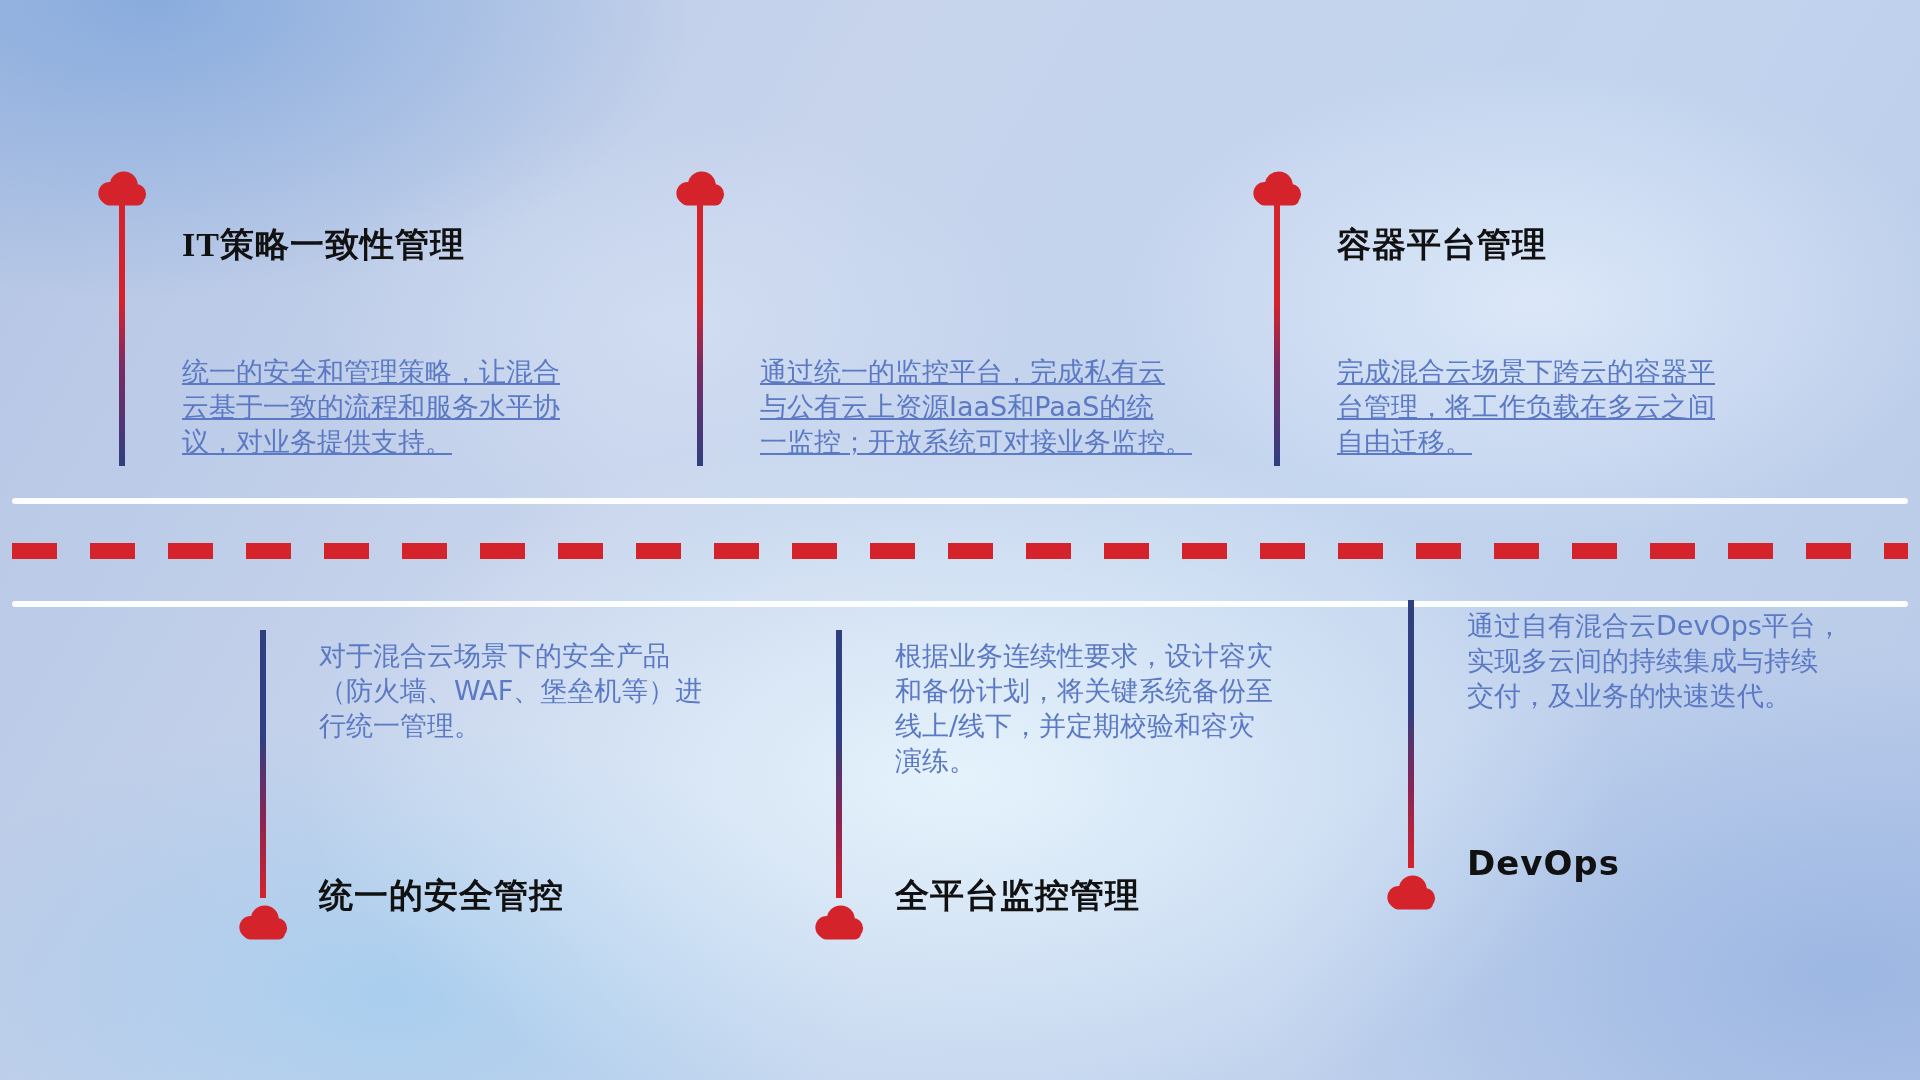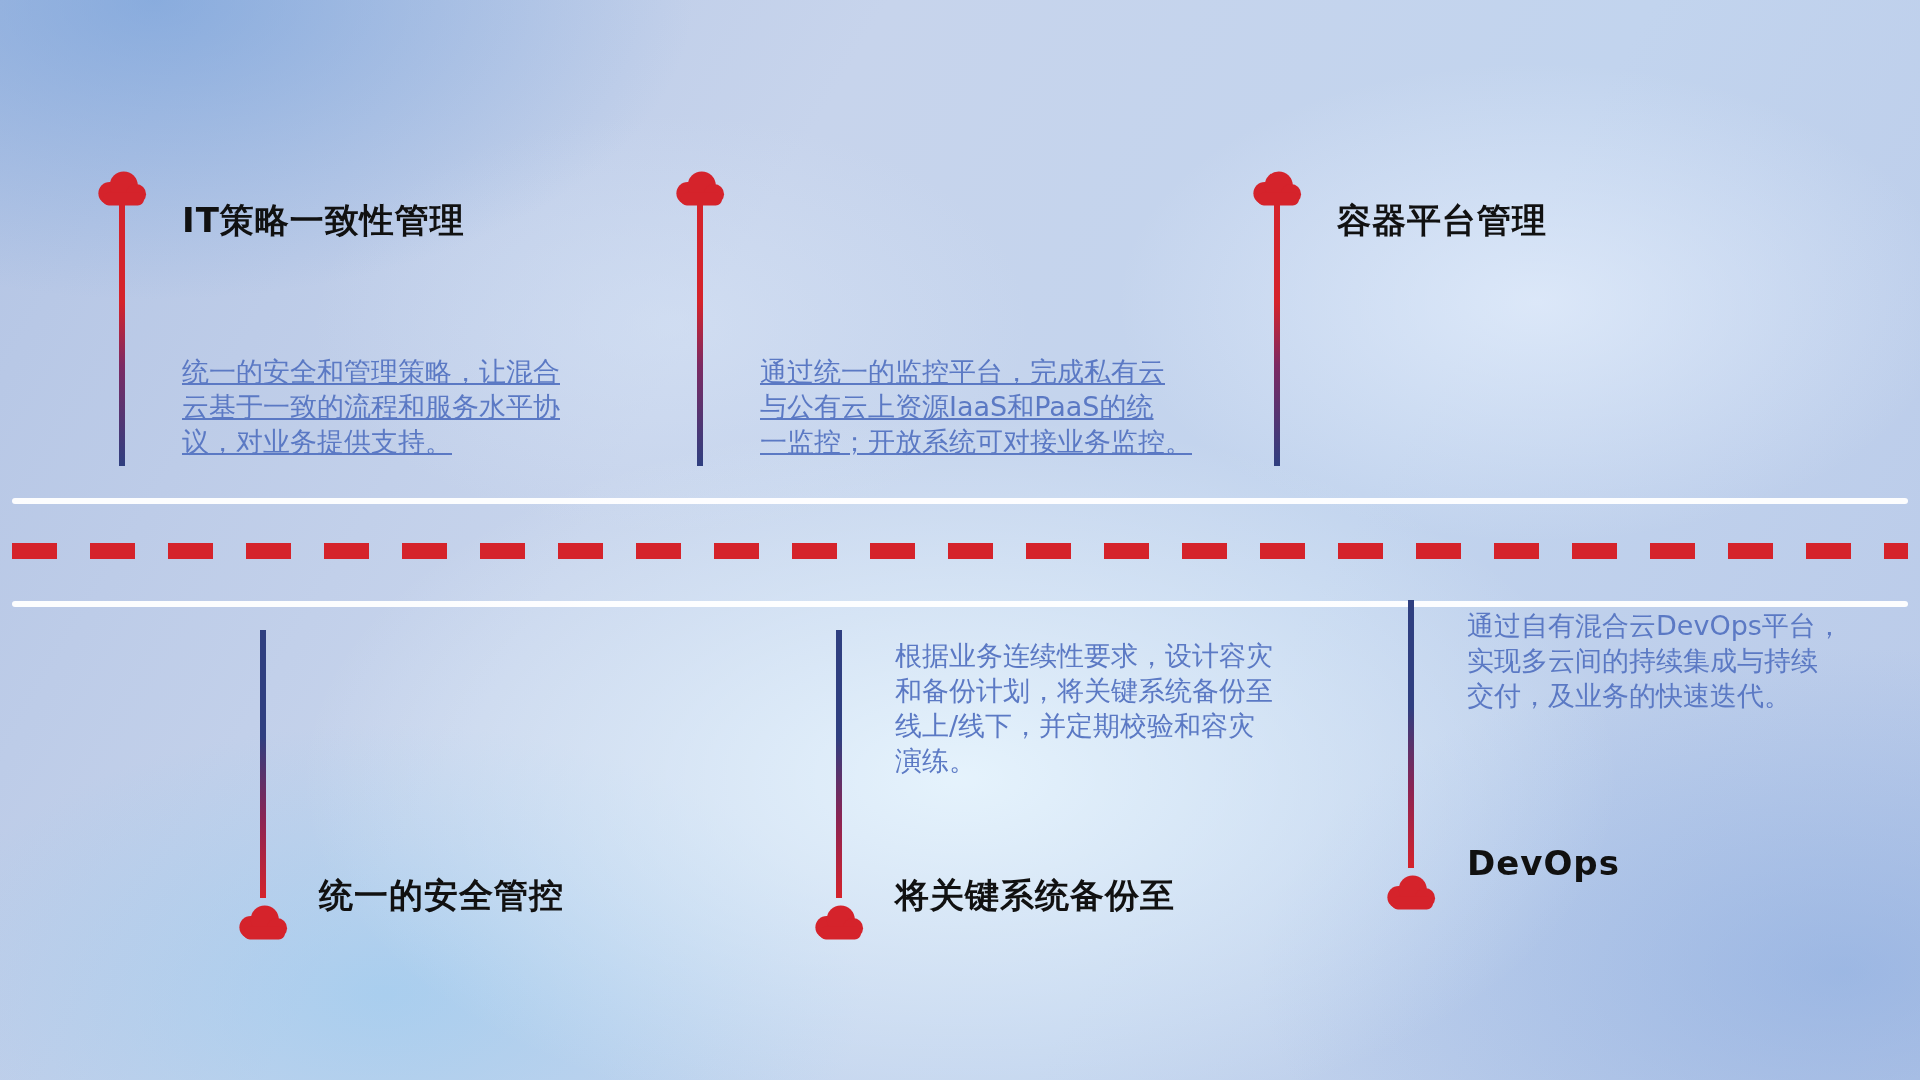--- a/index.html
+++ b/index.html
@@ -57,21 +57,21 @@
     background:linear-gradient(180deg,var(--line-navy) 0%,var(--line-navy) 40%,#8a2454 70%,var(--accent-red) 100%);
   }
   .item-top .cloud{left:0;top:0;}
   .item-bottom .cloud{left:0;top:272px;}
 
   .item-title{
     position:absolute;
     font-size:34px;font-weight:700;color:var(--title-color);
     letter-spacing:1px;white-space:nowrap;
   }
-  .item-top .item-title{left:88px;top:30px;}
+  .item-top .item-title{left:88px;top:54px;font-family:Liberation Serif, serif;}
   .item-bottom .item-title{left:84px;top:200px;margin-top:43px;}
 
   .item-desc{
     position:absolute;
     font-size:27px;line-height:35px;color:var(--desc-blue);
     white-space:pre-line;width:480px;
   }
   .item-top .item-desc{left:88px;top:186px;text-decoration:underline;}
   .item-bottom .item-desc{left:84px;top:8px;}
 
@@ -129,50 +129,56 @@
     <div class="cloud">
       <svg viewBox="0 0 64 44" aria-hidden="true">
         <circle cx="18" cy="28" r="13"></circle>
           <circle cx="34" cy="19" r="16"></circle>
           <circle cx="48" cy="29" r="11.5"></circle>
         <rect x="10" y="27" width="47" height="15" rx="7"></rect>
       </svg>
     </div>
     <div class="vline"></div>
     <div class="item-title">容器平台管理</div>
+    <div class="item-desc">完成混合云场景下跨云的容器平
+台管理，将工作负载在多云之间
+自由迁移。</div>
   </div>
 
   <div class="item item-bottom" id="bottom-item-0">
     <div class="vline"></div>
     <div class="cloud">
       <svg viewBox="0 0 64 44" aria-hidden="true">
         <circle cx="18" cy="28" r="13"></circle>
           <circle cx="34" cy="19" r="16"></circle>
           <circle cx="48" cy="29" r="11.5"></circle>
         <rect x="10" y="27" width="47" height="15" rx="7"></rect>
       </svg>
     </div>
+    <div class="item-desc">对于混合云场景下的安全产品
+（防火墙、WAF、堡垒机等）进
+行统一管理。</div>
     <div class="item-title">统一的安全管控</div>
   </div>
 
   <div class="item item-bottom" id="bottom-item-1">
     <div class="vline"></div>
     <div class="cloud">
       <svg viewBox="0 0 64 44" aria-hidden="true">
         <circle cx="18" cy="28" r="13"></circle>
           <circle cx="34" cy="19" r="16"></circle>
           <circle cx="48" cy="29" r="11.5"></circle>
         <rect x="10" y="27" width="47" height="15" rx="7"></rect>
       </svg>
     </div>
     <div class="item-desc">根据业务连续性要求，设计容灾
 和备份计划，将关键系统备份至
 线上/线下，并定期校验和容灾
 演练。</div>
-    <div class="item-title">将关键系统备份至</div>
+    <div class="item-title">全平台监控管理</div>
   </div>
 
   <div class="item item-bottom" id="bottom-item-2">
     <div class="vline"></div>
     <div class="cloud">
       <svg viewBox="0 0 64 44" aria-hidden="true">
         <circle cx="18" cy="28" r="13"></circle>
           <circle cx="34" cy="19" r="16"></circle>
           <circle cx="48" cy="29" r="11.5"></circle>
         <rect x="10" y="27" width="47" height="15" rx="7"></rect>

